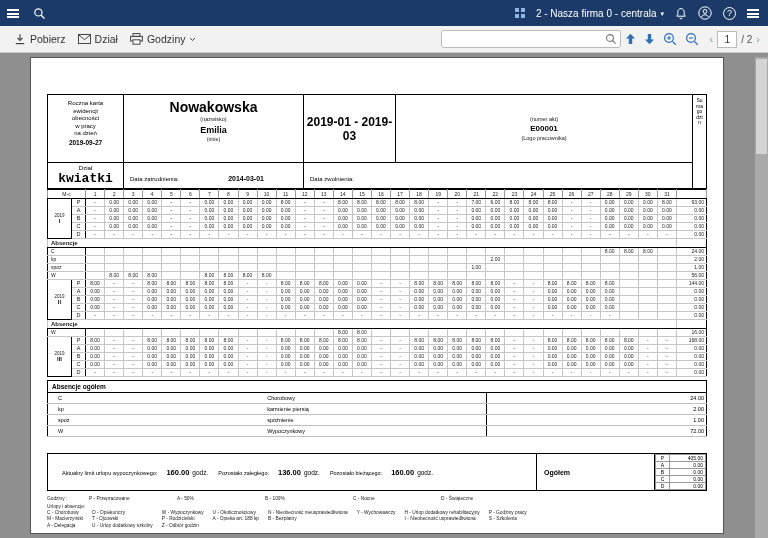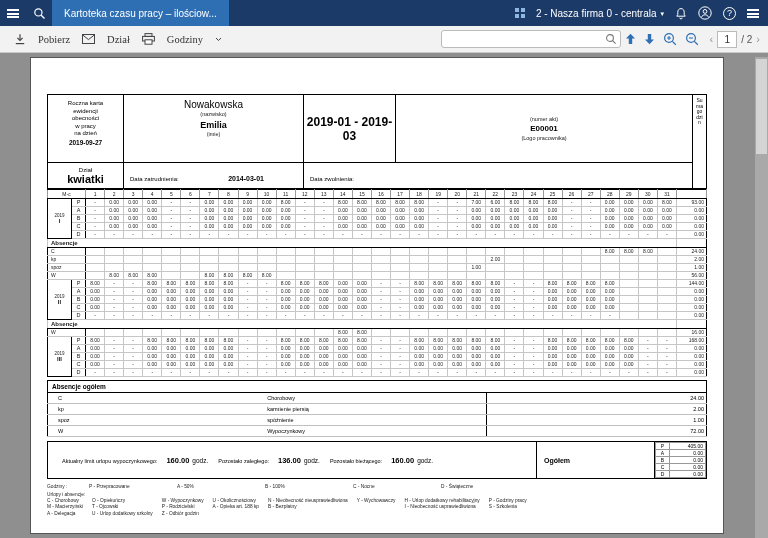--- a/index.html
+++ b/index.html
@@ -14,53 +14,53 @@
 .tab-ico{width:8px;height:10px;border:1px solid #bcd2ea;border-radius:1px;position:relative;flex:none;}
 .tab-ico::after{content:"";position:absolute;left:1px;right:1px;top:2px;height:1px;background:#bcd2ea;box-shadow:0 2px 0 #bcd2ea,0 4px 0 #bcd2ea;}
 .ab-right{margin-left:auto;display:flex;align-items:center;gap:11px;padding-right:9px;}
 .company{display:flex;align-items:center;gap:4px;font-size:10px;cursor:pointer;white-space:nowrap;}
 .chev{font-size:7px;line-height:1;}
 .circle-ico{width:13px;height:13px;border:1px solid #fff;border-radius:50%;font-size:9px;display:flex;align-items:center;justify-content:center;cursor:pointer;}
 .apps{display:grid;grid-template-columns:4px 4px;gap:2px;cursor:pointer;}
 .apps span{width:4px;height:4px;background:#8db7e2;}
 
 .toolbar{height:27px;background:#f2f2f2;border-bottom:1px solid #c9c9c9;display:flex;align-items:center;padding:0 8px;}
-.tb-btn{display:flex;align-items:center;gap:12px;font-size:10.5px;color:#333;padding:3px 6px;cursor:pointer;white-space:nowrap;font-family:Liberation Serif, serif;}
+.tb-btn{display:flex;align-items:center;gap:4px;font-size:10.5px;color:#333;padding:3px 6px;cursor:pointer;white-space:nowrap;}
 .search-box{margin-left:auto;width:180px;height:18px;border:1px solid #bbb;border-radius:3px;background:#fff;display:flex;align-items:center;padding-right:3px;}
 .search-box input{flex:1;border:none;outline:none;font-size:10px;padding:0 5px;background:transparent;min-width:0;}
 .nav-ico{margin:0 4px;cursor:pointer;display:flex;align-items:center;}
 .pager{display:flex;align-items:center;gap:4px;margin-left:7px;font-size:11px;color:#8a9bb0;}
 .page-box{width:20px;height:17px;border:1px solid #bbb;background:#fff;text-align:center;font-size:10px;color:#333;}
 .pg-total{font-size:10px;color:#555;}
 
 .doc-area{position:relative;height:485px;}
 .v-scroll{position:absolute;top:0;right:0;width:13px;height:100%;background:#a9a9a9;}
 .v-thumb{position:absolute;top:2px;left:1px;width:11px;height:95px;background:#d4d4d4;}
 .page{width:694px;height:477px;margin:4px 0 0 30px;background:#fff;border:1px solid #555;padding:36px 16px 0 16px;position:relative;}
 
 .hdr{width:100%;border-collapse:collapse;table-layout:fixed;}
 .hdr td{border:1px solid #000;vertical-align:top;overflow:hidden;}
 .hdr tr:first-child td{height:68px;}
 .hdr tr:last-child td{height:26px;vertical-align:middle;}
 .c-title{width:76px;text-align:center;padding-top:5px;}
 .t-lines{font-size:6px;line-height:7.5px;white-space:pre-line;}
 .t-date{font-size:6.5px;font-weight:bold;margin-top:1px;}
 .c-names{width:180px;text-align:center;padding-top:4px;}
-.nm-sur{font-size:10px;font-weight:normal;}
+.nm-sur{font-size:14px;font-weight:bold;}
 .nm-cap{font-size:5.5px;color:#222;margin-top:1px;}
 .nm-first{font-size:9px;font-weight:bold;margin-top:3px;}
 .c-period{width:92px;text-align:center;vertical-align:middle !important;font-weight:bold;font-size:12px;}
 .c-akt{text-align:center;vertical-align:middle !important;}
 .ak-cap{font-size:5.5px;color:#222;}
 .ak-val{font-size:8px;font-weight:bold;margin:2px 0;}
 .c-sum{width:14px;}
 .vtext{width:7px;margin:3px auto 0;word-break:break-all;line-height:5.6px;font-size:5px;text-align:center;}
 .c-dzial{text-align:center;}
 .dz-lbl{font-size:6px;}
-.dz-val{font-size:11px;font-weight:bold;}
+.dz-val{font-size:13px;font-weight:bold;font-family:Liberation Mono, monospace;}
 .c-hire{padding-left:6px;}
 .h-lbl{font-size:6px;}
 .h-val{font-size:7px;font-weight:bold;margin-left:45px;}
 .c-rel{padding-left:6px;}
 
 .grid{width:100%;border-collapse:collapse;table-layout:fixed;border:1px solid #000;}
 .grid td{border:1px solid #c6c6c6;font-size:5px;height:8px;line-height:7px;text-align:center;padding:0;overflow:hidden;white-space:nowrap;color:#222;}
 .grid .ghead td{border:1px solid #9b9b9b;border-bottom:1px solid #000;border-top:1px solid #000;height:9px;font-size:5px;}
 .grid .mc-h{font-size:5.5px;}
 .grid .month-cell{border:1px solid #000;vertical-align:middle;}
@@ -72,21 +72,21 @@
 .grid .band td{border-top:1px solid #000;border-bottom:1px solid #000;height:9px;}
 .grid .band-cell{text-align:left;font-weight:bold;font-size:6px;padding-left:3px;}
 .grid .abs-code{text-align:left;padding-left:3px;font-size:5px;border-left:none;border-right:1px solid #000;}
 
 .abs-total{width:100%;border:1px solid #000;border-collapse:collapse;table-layout:fixed;margin-top:3px;}
 .abs-total .hd{font-weight:bold;font-size:6.5px;padding:2px 0 2px 4px;border-bottom:1px solid #000;}
 .abs-total td{font-size:5.5px;height:11px;border-bottom:1px solid #c0c0c0;vertical-align:middle;overflow:hidden;}
 .at-code{width:70px;padding-left:10px;}
 .at-val{width:34px;text-align:right;border-left:1px solid #000;padding-right:2px;}
 
-.summary{display:flex;border:1px solid #000;margin-top:4px;height:38px;align-items:stretch;}
+.summary{display:flex;border:1px solid #000;margin-top:16px;height:38px;align-items:stretch;}
 .s-main{flex:1;display:flex;align-items:center;padding-left:14px;min-width:0;}
 .s-group{display:flex;align-items:baseline;margin-right:10px;white-space:nowrap;}
 .s-lbl{font-size:5.5px;}
 .s-val{font-weight:bold;font-size:7.5px;margin:0 3px 0 9px;}
 .s-unit{font-size:6.5px;}
 .s-ogolem{width:118px;border-left:1px solid #000;font-weight:bold;font-size:7px;display:flex;align-items:center;padding-left:7px;}
 .s-tots{width:52px;border-left:1px solid #000;}
 .totals{width:100%;height:100%;border-collapse:collapse;table-layout:fixed;}
 .totals td{border:1px solid #999;font-size:5px;text-align:right;padding:0 2px 0 0;height:7px;line-height:6px;}
 .totals .t-code{width:14px;text-align:center;padding:0;}
@@ -105,23 +105,20 @@
 
 <div class="app-bar">
   <div class="ab-btn">
       <span class="burger"></span>
     </div>
   <div class="ab-btn">
     <svg width="13" height="13" viewBox="0 0 13 13">
         <circle cx="5.4" cy="5.4" r="3.6" fill="none" stroke="#fff" stroke-width="1.2"></circle>
         <path d="M8.2 8.2L11.5 11.5" stroke="#fff" stroke-width="1.3"></path>
       </svg>
-  </div>
-  <div class="tab active">
-    <span>Kartoteka czasu pracy – ilościow...</span>
   </div>
   <div class="ab-right">
     <span class="apps">
         <span></span>
         <span></span>
         <span></span>
         <span></span>
       </span>
     <span class="company">
       <span>2 - Nasza firma 0 - centrala</span>

